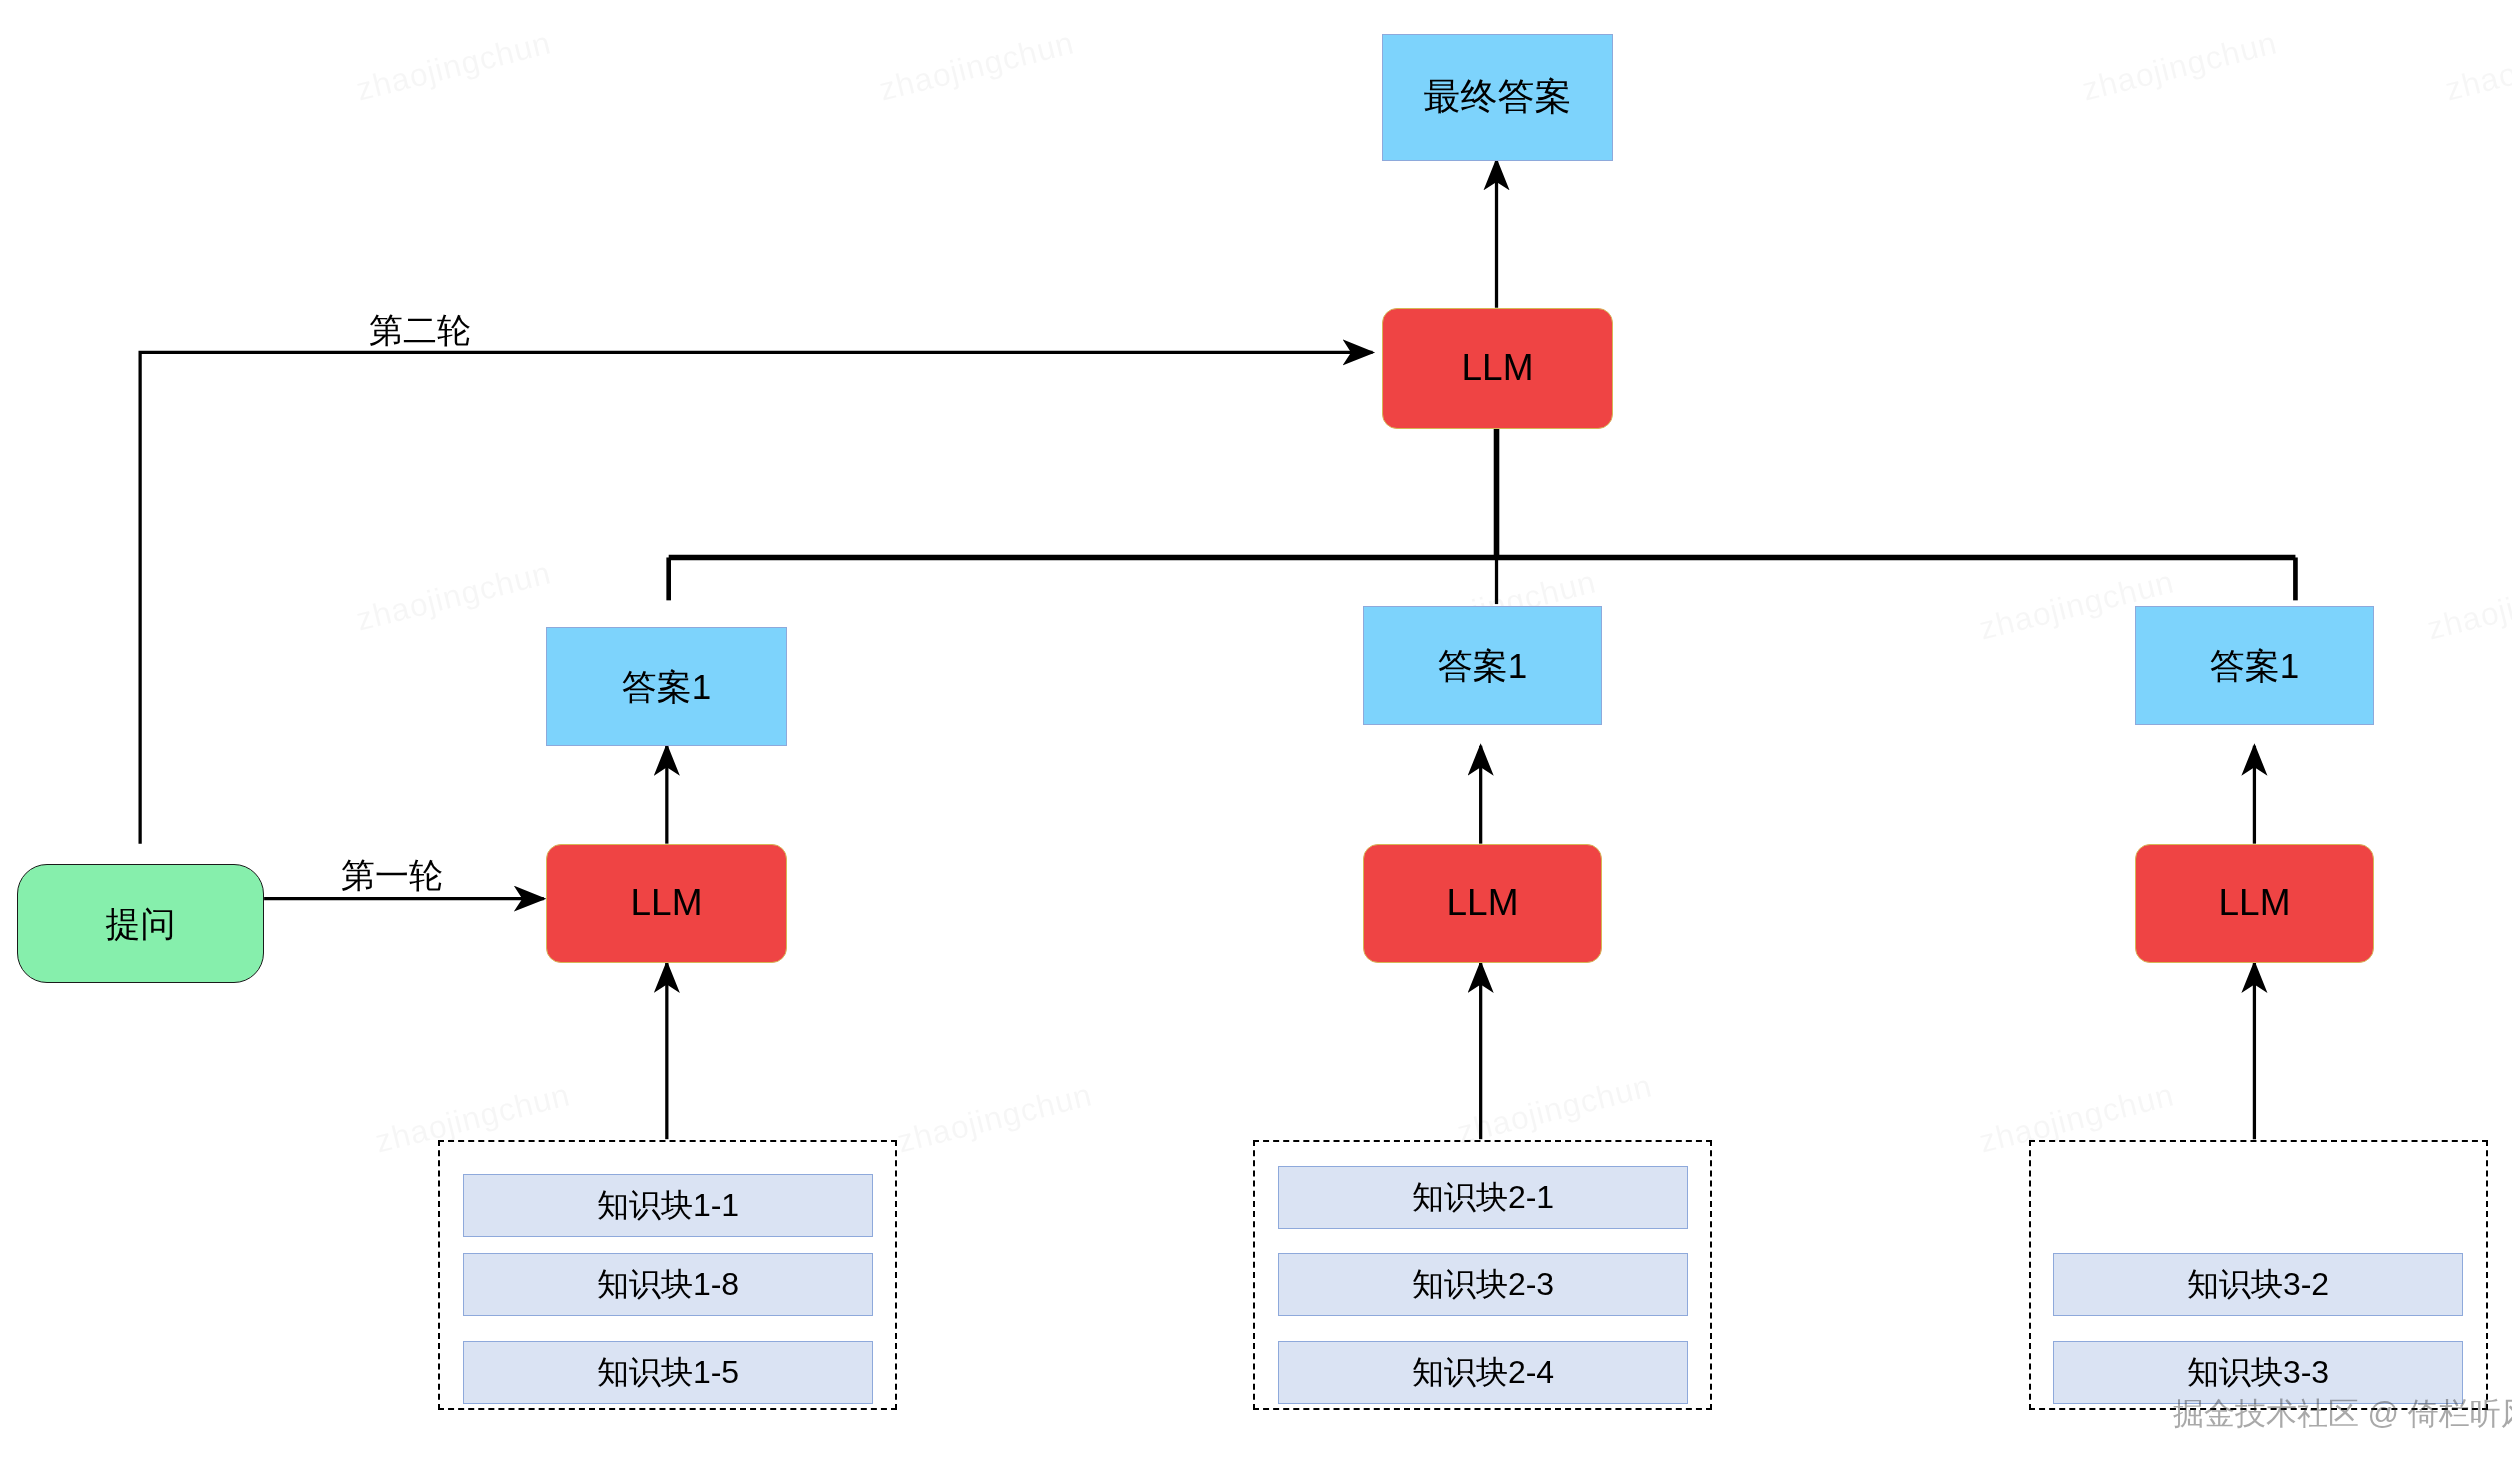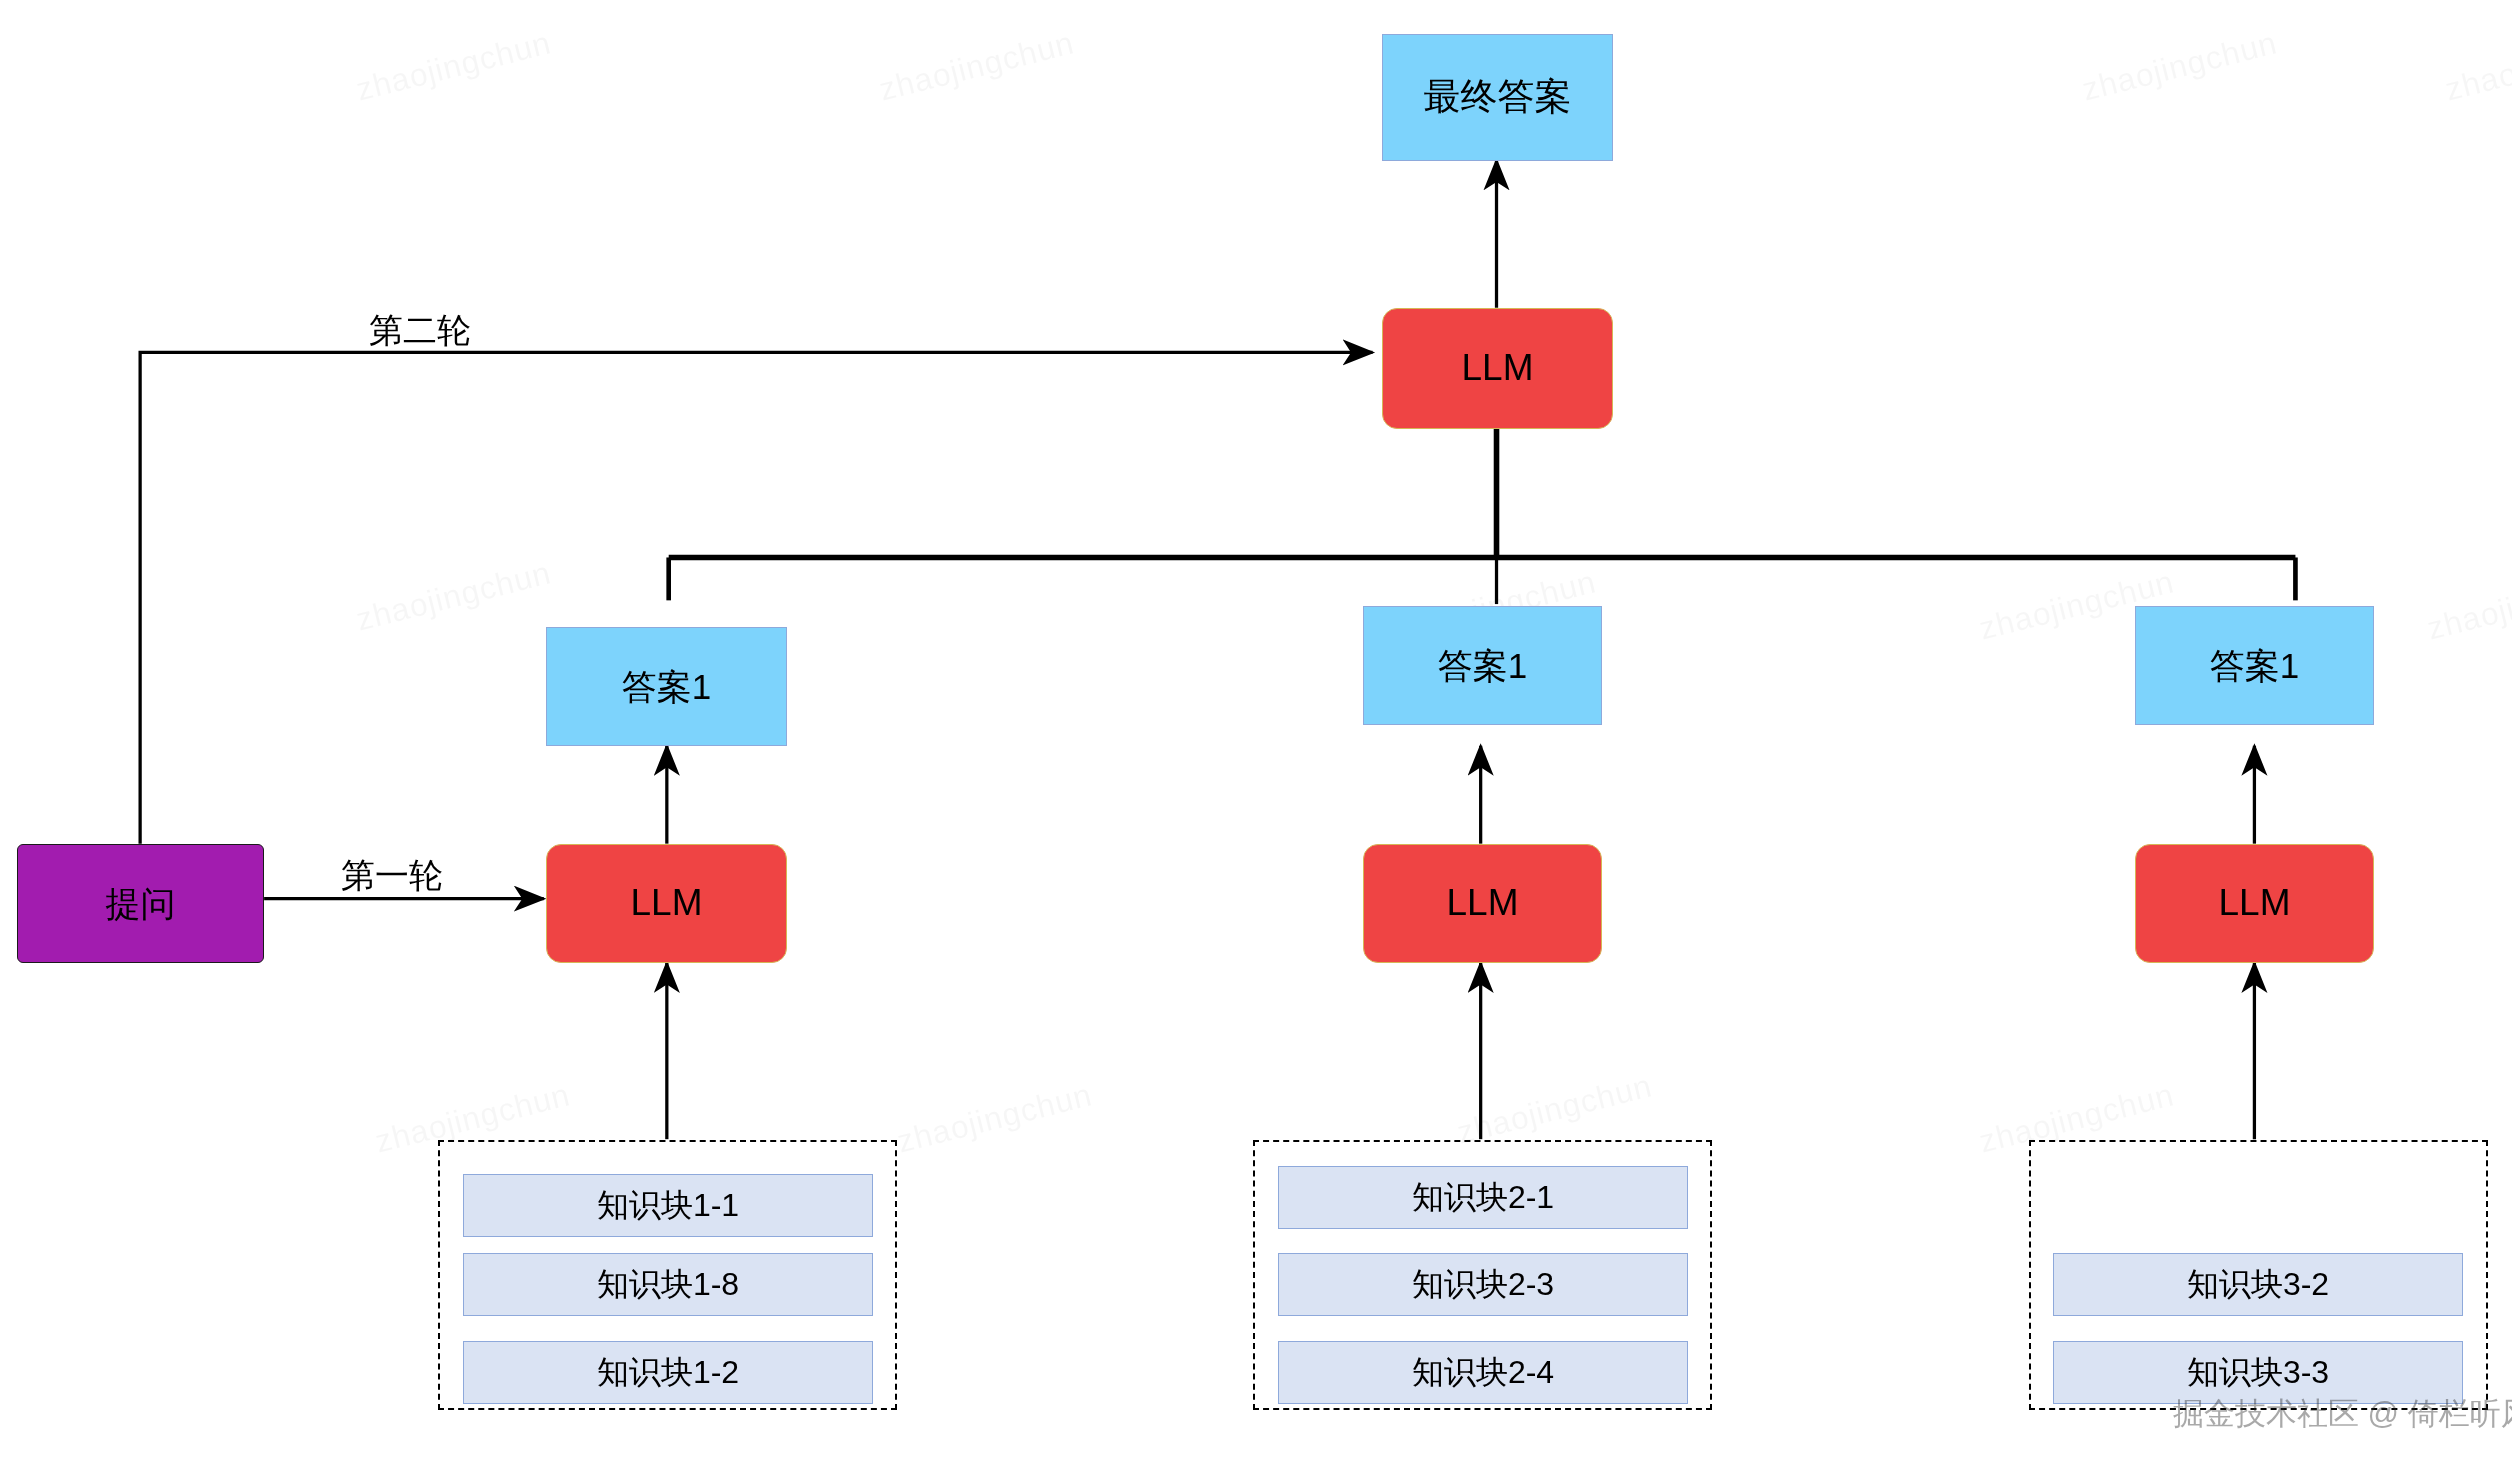--- a/index.html
+++ b/index.html
@@ -39,23 +39,24 @@
   .node-blue {
     background: #7dd3fc;
     border: 1.9px solid #8ea9db;
   }
   .node-llm {
     background: #ef4444;
     border: 1.9px solid #d6b656;
     border-radius: 15px;
   }
   .node-white {
-    background: #a21caf;
+    background: #86efac;
     border: 1.9px solid #1a1a1a;
-    border-radius: 6px;
+    border-radius: 30px;
+    margin-top: 20px;
   }
   .group-box {
     position: absolute;
     box-sizing: border-box;
     border: 2.8px dashed #000000;
     background: transparent;
     z-index: 2;
   }
   .chunk {
     position: absolute;
@@ -172,21 +173,21 @@
     <span>LLM</span>
   </div>
   <div class="group-box" style="left:438px; top:1140px; width:459px; height:270px;"></div>
   <div class="chunk f34" style="left:463px; top:1166px; width:410px; height:63px;margin-top:8px;">
     <span>知识块1-1</span>
   </div>
   <div class="chunk f34" style="left:463px; top:1253px; width:410px; height:63px;">
     <span>知识块1-8</span>
   </div>
   <div class="chunk f34" style="left:463px; top:1341px; width:410px; height:63px;">
-    <span>知识块1-2</span>
+    <span>知识块1-5</span>
   </div>
 
   <div class="node node-blue f38" style="left:1363px; top:606px; width:239px; height:119px;">
     <span>答案1</span>
   </div>
   <div class="node node-llm f40" style="left:1363px; top:844px; width:239px; height:119px;">
     <span>LLM</span>
   </div>
   <div class="group-box" style="left:1253px; top:1140px; width:459px; height:270px;"></div>
   <div class="chunk f34" style="left:1278px; top:1166px; width:410px; height:63px;">

